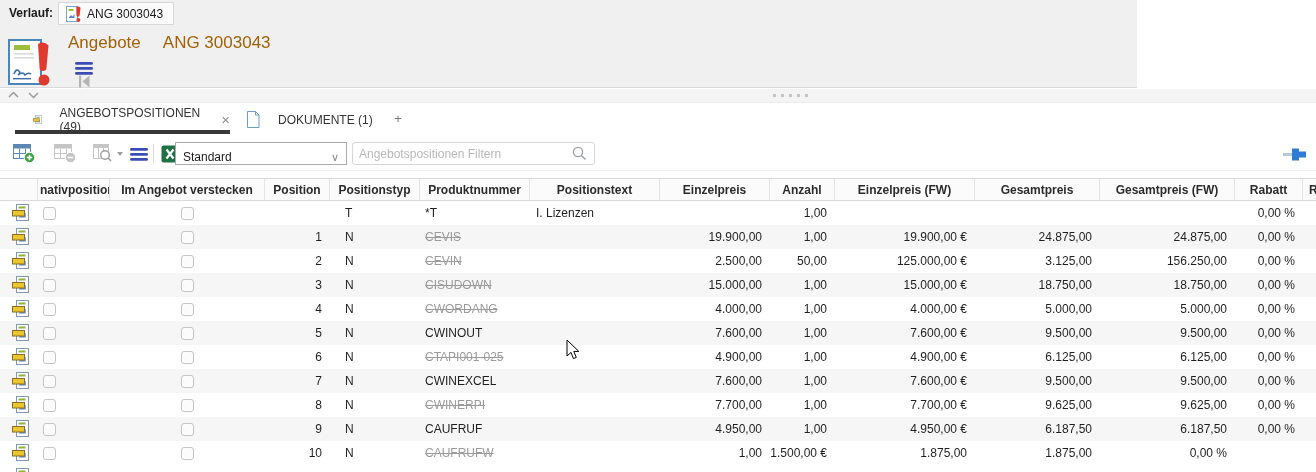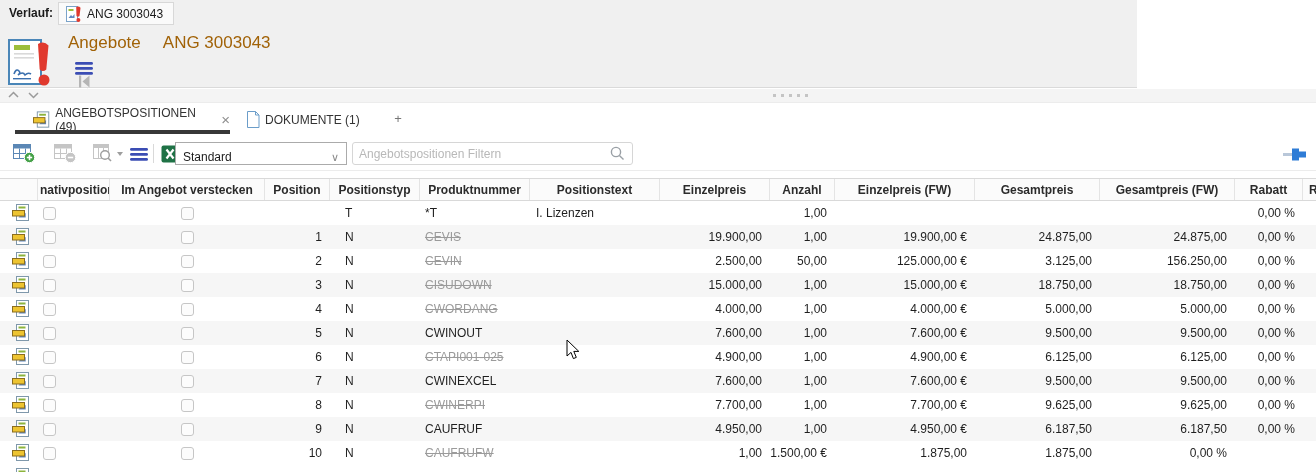--- a/index.html
+++ b/index.html
@@ -23,34 +23,34 @@
   .sp8 { width:14px; } .sp16 { width:22px; }
 
   
   .splitter { position:absolute; left:0; top:89px; width:1316px; height:14px; background:#f4f4f4; border-bottom:1px solid #ececec; }
   .split-chevrons { position:absolute; left:8px; top:2px; display:flex; gap:9px; }
   .grip { position:absolute; left:773px; top:5px; display:flex; gap:5px; }
   .grip i { width:3px; height:3px; background:#c4c4c4; display:block; }
 
   
   .tab-strip { position:absolute; left:0; top:103px; width:1316px; height:33px; background:#fff; }
-  .tab { position:absolute; top:0; height:33px; display:flex; align-items:center; gap:4px; color:#333; }
+  .tab { position:absolute; top:0; height:33px; display:flex; align-items:center; gap:17px; color:#333; }
   .tab-pos { left:15px; width:215px; padding-left:18px; }
   .tab-pos .underline { position:absolute; left:0; bottom:2px; width:215px; height:4px; background:#383838; }
   .tab-close { margin-left:4px; color:#8f8f8f; font-size:15px; line-height:1; }
   .tab-dok { left:245px; }
   .tab-add { position:absolute; left:390px; top:8px; color:#777; font-size:13px; width:16px; text-align:center; }
 
   
   .grid-toolbar { position:absolute; left:0; top:136px; width:1316px; height:35px; background:#fff; border-bottom:1px solid #ececec; }
   .tool { position:absolute; top:7px; height:22px; display:flex; align-items:center; justify-content:center; }
   .tb-sep { position:absolute; left:153px; top:8px; width:1px; height:19px; background:#d9d9d9; }
   .view-select { position:absolute; left:175px; top:6px; width:172px; height:23px; background:#fff; border:1px solid #ababab; display:flex; align-items:flex-end; justify-content:space-between; padding:0 7px; color:#1a1a1a; }
   .view-select .chev { color:#8a8a8a; font-size:11px; }
-  .filter-box { position:absolute; left:352px; top:6px; width:281px; height:23px; border:1px solid #d6d6d6; border-radius:3px; background:#fff; display:flex; align-items:center; }
+  .filter-box { position:absolute; left:352px; top:6px; width:243px; height:23px; border:1px solid #d6d6d6; border-radius:3px; background:#fff; display:flex; align-items:center; }
   .filter-box input { flex:1; border:0; outline:none; height:100%; padding:0 6px; font:inherit; color:#333; background:transparent; }
   .filter-box input::placeholder { color:#b8b8b8; }
   .filter-box .mag { margin-right:6px; display:flex; }
   .pin { position:absolute; left:1283px; top:11px; }
 
   
   .grid { position:absolute; left:0; top:178px; width:1316px; }
   .grid-cols { display:grid; grid-template-columns:38px 72px 155px 65px 90px 110px 130px 110px 65px 140px 125px 135px 68px 13px; }
   .grid-header { height:23px; background:#fbfbfb; border-top:1px solid #d9d9d9; border-bottom:1px solid #d9d9d9; }
   .hcell { display:flex; align-items:center; justify-content:center; font-weight:600; color:#2b2b2b; border-right:1px solid #e4e4e4; white-space:nowrap; overflow:hidden; }

